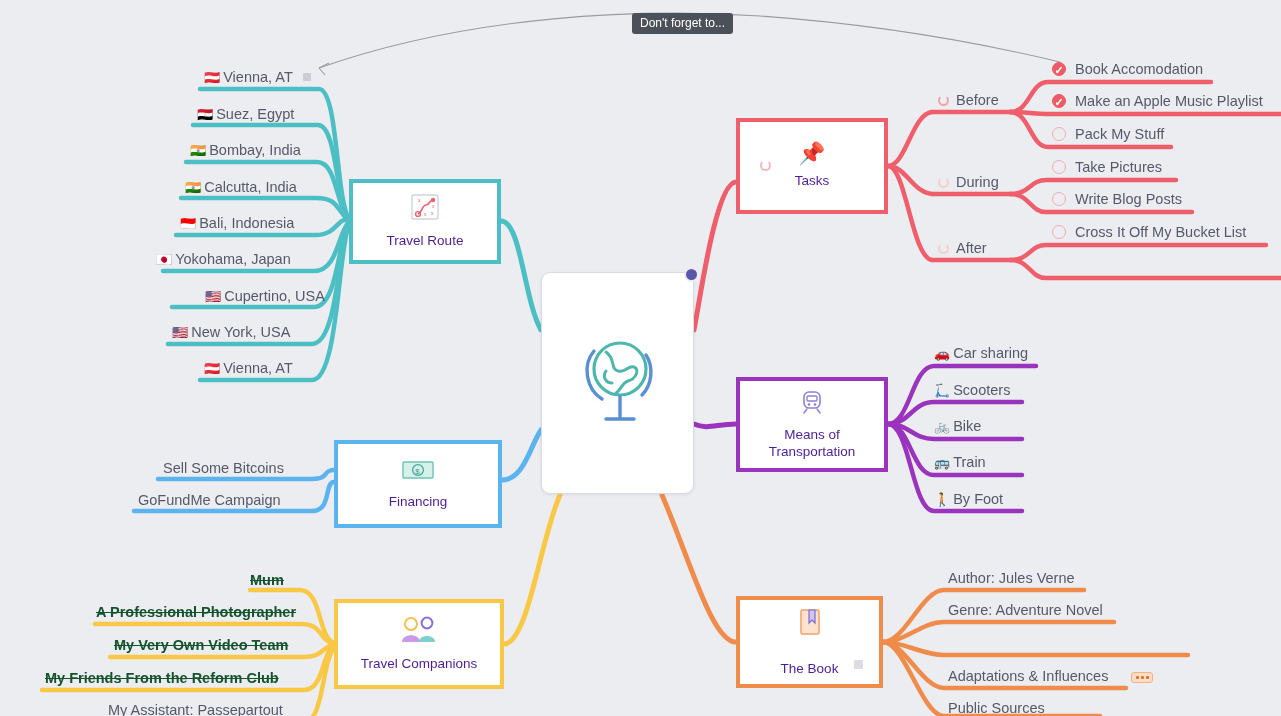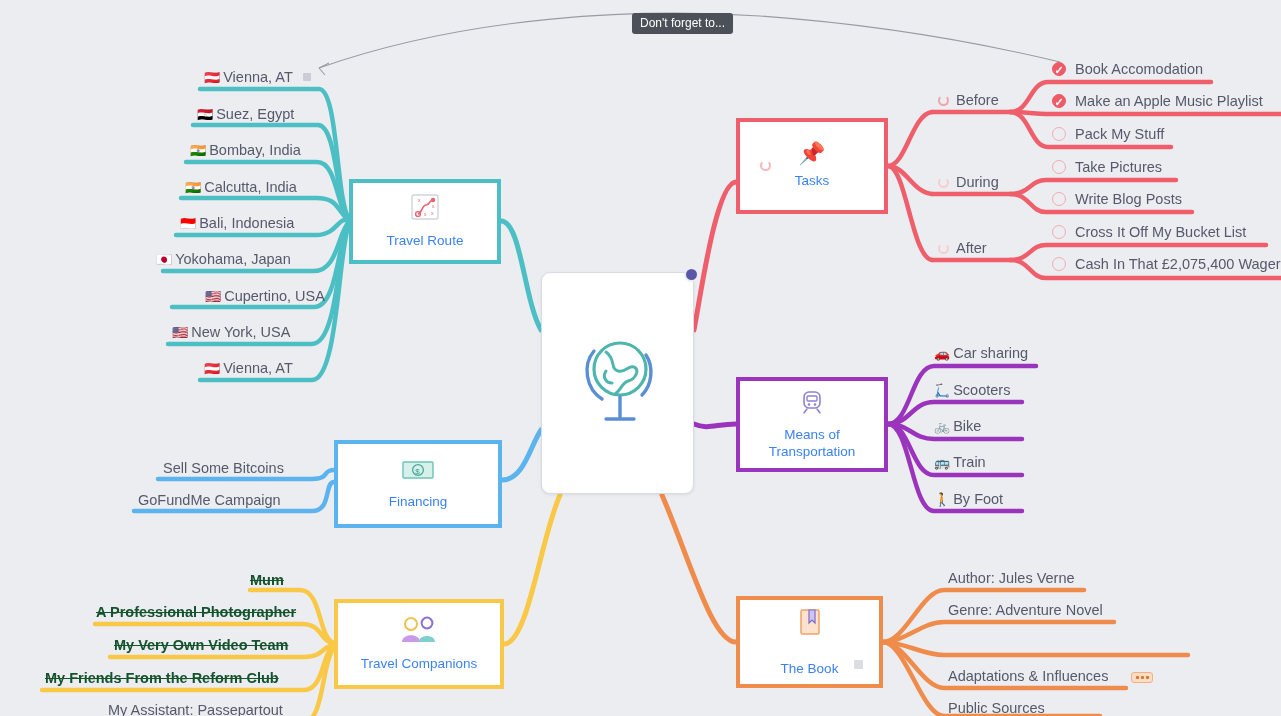--- a/index.html
+++ b/index.html
@@ -48,21 +48,21 @@
   
   .node {
     position: absolute;
     background: #fff;
     border: 4px solid #888;
     display: flex; flex-direction: column;
     align-items: center; justify-content: center;
     z-index: 5;
   }
   .node .nlabel {
-    font-size: 13.5px; color: #3b82f6; text-align: center;
+    font-size: 13.5px; color: #4c1d95; text-align: center;
     line-height: 1.25; margin-top: 8px;
   }
   .node .nicon { font-size: 22px; line-height: 1; }
 
   #node-travel-route { left: 349px; top: 179px; width: 152px; height: 85px; border-color: #4cbfc4; }
   #node-tasks        { left: 736px; top: 118px; width: 152px; height: 96px; border-color: #ef5f6b; }
   #node-transport    { left: 736px; top: 377px; width: 152px; height: 95px; border-color: #9b34bd; }
   #node-financing    { left: 334px; top: 440px; width: 168px; height: 88px; border-color: #5bb4ee; }
   #node-companions   { left: 334px; top: 599px; width: 170px; height: 90px; border-color: #f9c846; }
   #node-book         { left: 736px; top: 596px; width: 147px; height: 92px; border-color: #f08c4b; gap: 12px; }
@@ -307,23 +307,20 @@
   </div>
   <div class="leaf" style="left:1052px; top:158px;">
     <span class="cb"></span><span>Take Pictures</span>
   </div>
   <div class="leaf" style="left:1052px; top:190px;">
     <span class="cb"></span><span>Write Blog Posts</span>
   </div>
   <div class="leaf" style="left:1052px; top:223px;">
     <span class="cb"></span><span>Cross It Off My Bucket List</span>
   </div>
-  <div class="leaf" style="left:1052px; top:255px;">
-    <span class="cb"></span><span>Cash In That £2,075,400 Wager</span>
-  </div>
 
   <div class="node" id="node-transport">
     <span>
       <svg width="26" height="26" viewBox="0 0 26 26">
         <rect x="5" y="3" width="16" height="16" rx="5" stroke="#8f7fd8" stroke-width="1.6" fill="none"></rect>
         <rect x="8" y="7" width="10" height="5" rx="1.3" stroke="#8f7fd8" stroke-width="1.4" fill="none"></rect>
         <circle cx="10" cy="15.5" r="1.3" fill="#8f7fd8"></circle>
         <circle cx="16" cy="15.5" r="1.3" fill="#8f7fd8"></circle>
         <path d="M8 20 L5 24 M18 20 L21 24" stroke="#8f7fd8" stroke-width="1.5" stroke-linecap="round"></path>
       </svg>

